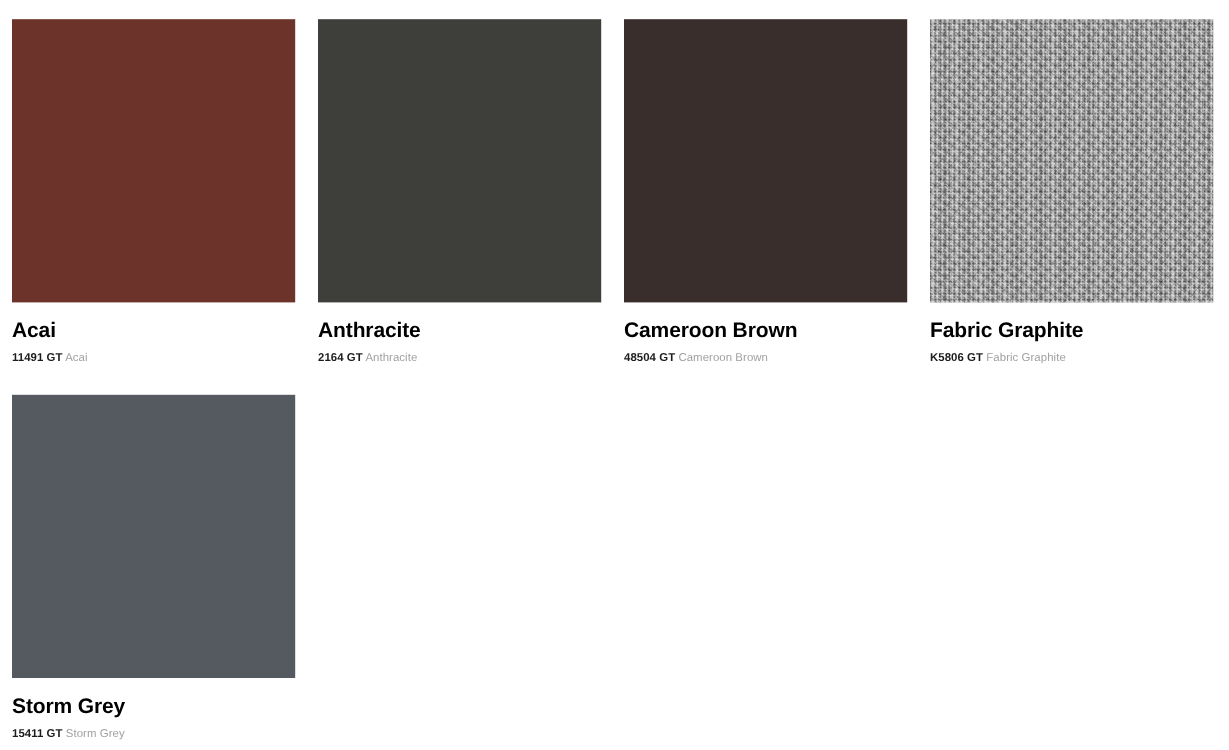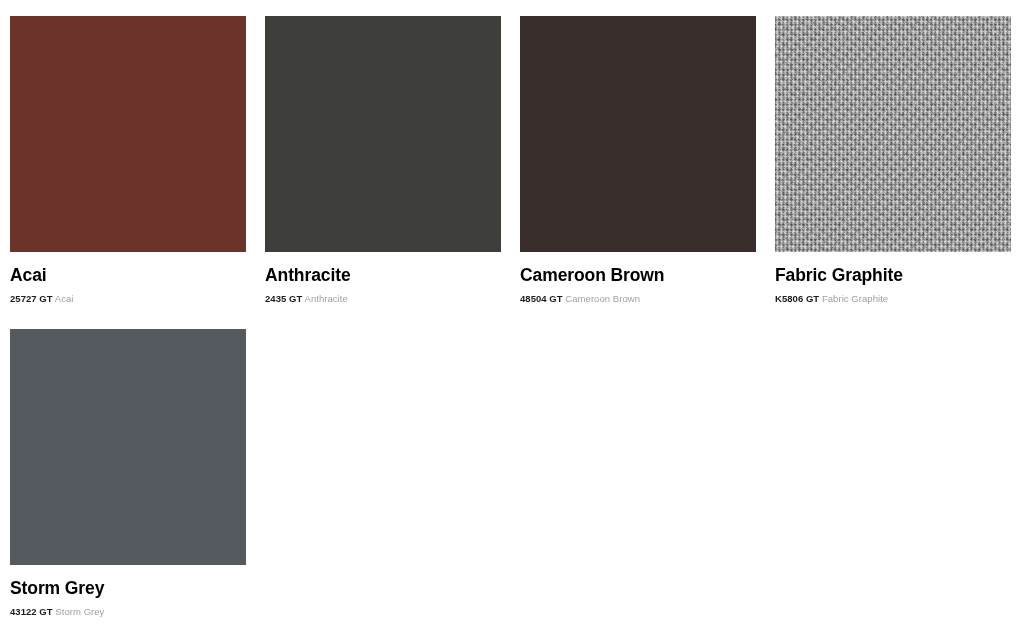--- a/index.html
+++ b/index.html
@@ -128,35 +128,35 @@
     color: #a0a0a0;
   }
 </style>
 </head>
 <body>
 
 <div class="swatch-grid">
     <div class="swatch-card">
       <div class="swatch-chip" style="background-color: rgb(107, 51, 42);"></div>
       <div class="swatch-title">Acai</div>
-      <div class="swatch-meta"><span class="swatch-code">25727 GT</span> <span class="swatch-altname">Acai</span></div>
+      <div class="swatch-meta"><span class="swatch-code">11491 GT</span> <span class="swatch-altname">Acai</span></div>
     </div>
     <div class="swatch-card">
       <div class="swatch-chip" style="background-color: rgb(62, 62, 59);"></div>
       <div class="swatch-title">Anthracite</div>
-      <div class="swatch-meta"><span class="swatch-code">2435 GT</span> <span class="swatch-altname">Anthracite</span></div>
+      <div class="swatch-meta"><span class="swatch-code">2164 GT</span> <span class="swatch-altname">Anthracite</span></div>
     </div>
     <div class="swatch-card">
       <div class="swatch-chip" style="background-color: rgb(58, 46, 44);"></div>
       <div class="swatch-title">Cameroon Brown</div>
       <div class="swatch-meta"><span class="swatch-code">48504 GT</span> <span class="swatch-altname">Cameroon Brown</span></div>
     </div>
     <div class="swatch-card">
       <div class="swatch-chip texture" style="background-color: rgb(139, 139, 139);"></div>
       <div class="swatch-title">Fabric Graphite</div>
       <div class="swatch-meta"><span class="swatch-code">K5806 GT</span> <span class="swatch-altname">Fabric Graphite</span></div>
     </div>
     <div class="swatch-card">
       <div class="swatch-chip" style="background-color: rgb(85, 90, 97);"></div>
       <div class="swatch-title">Storm Grey</div>
-      <div class="swatch-meta"><span class="swatch-code">43122 GT</span> <span class="swatch-altname">Storm Grey</span></div>
+      <div class="swatch-meta"><span class="swatch-code">15411 GT</span> <span class="swatch-altname">Storm Grey</span></div>
     </div>
   </div>
 
 </body></html>

